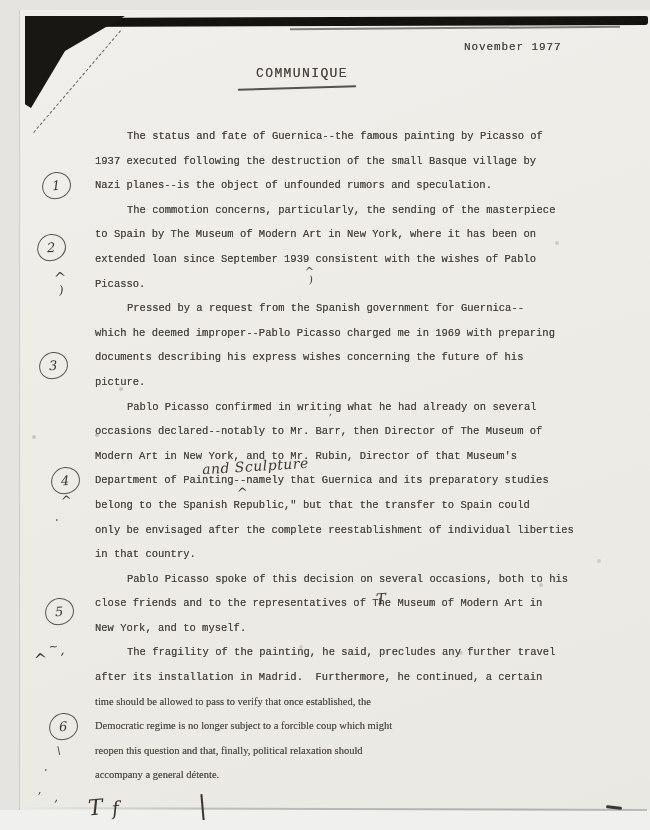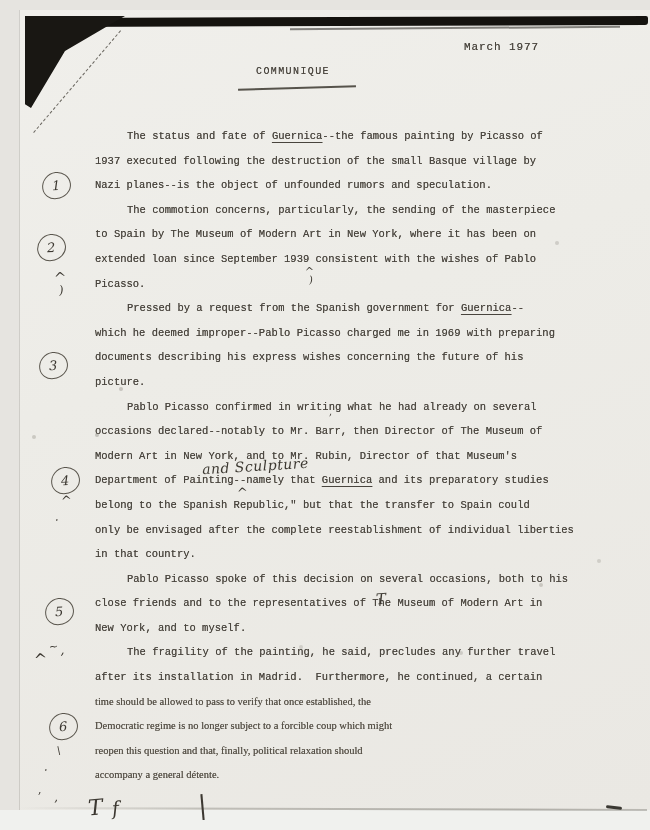--- a/index.html
+++ b/index.html
@@ -55,33 +55,33 @@
                598px 560px 0 1px rgba(100,95,85,.2),
                540px 584px 0 1px rgba(100,95,85,.25),
                300px 646px 0 1px rgba(100,95,85,.2),
                460px 652px 0 1px rgba(100,95,85,.22),
                96px 434px 0 1px rgba(100,95,85,.3),
                33px 436px 0 1px rgba(100,95,85,.25);
   }
   
   .typed{color:#48443d;text-shadow:0 0 .6px rgba(72,66,58,.75);}
   .doc-date{position:absolute;left:464px;top:41px;font-size:11px;letter-spacing:.9px;}
-  .doc-title{position:absolute;left:256px;top:66px;font-size:10px;letter-spacing:1.4px;}
+  .doc-title{position:absolute;left:256px;top:66px;font-size:13px;letter-spacing:1.4px;}
   .title-underline{
     position:absolute;left:238px;top:87px;width:118px;height:1.8px;
     background:#45413a;transform:rotate(-1.8deg);opacity:.9;
   }
   .doc-lines{
     position:absolute;left:95px;top:124px;width:505px;
     font-size:10.5px;line-height:24.6px;white-space:pre;
   }
   .line{height:24.6px;}
   .line.indent{padding-left:32px;}
   .line:nth-child(n+24){color:#555046;font-family:Liberation Serif, serif;}
-  .uline{text-decoration:underline;text-underline-offset:2.5px;}
+  .uline{text-underline-offset:2.5px;}
   
   .hw{
     font-family:"DejaVu Serif",serif;font-style:italic;
     color:#3c3831;position:absolute;
   }
   .circled-number{
     position:absolute;width:27px;height:25px;
     border:1.6px solid rgba(62,57,48,.85);
     border-radius:52% 48% 55% 45% / 55% 50% 50% 45%;
     transform:rotate(-7deg);
@@ -104,21 +104,21 @@
 <div class="below-strip"></div>
 <div class="page-bottom-edge"></div>
 <div class="edge-tick"></div>
 
 <div class="top-band"></div>
 <div class="top-band-thin"></div>
 <div class="corner-triangle"></div>
 <div class="crease-line"></div>
 <div class="specks"></div>
 
-<div class="typed doc-date">March 1977</div>
+<div class="typed doc-date">November 1977</div>
 <div class="typed doc-title">COMMUNIQUE</div>
 <div class="title-underline"></div>
 <div class="typed doc-lines"><div class="line indent"><span>The status and fate of </span><span class="uline">Guernica</span><span>--the famous painting by Picasso of</span></div><div class="line"><span>1937 executed following the destruction of the small Basque village by</span></div><div class="line"><span>Nazi planes--is the object of unfounded rumors and speculation.</span></div><div class="line indent"><span>The commotion concerns, particularly, the sending of the masterpiece</span></div><div class="line"><span>to Spain by The Museum of Modern Art in New York, where it has been on</span></div><div class="line"><span>extended loan since September 1939 consistent with the wishes of Pablo</span></div><div class="line"><span>Picasso.</span></div><div class="line indent"><span>Pressed by a request from the Spanish government for </span><span class="uline">Guernica</span><span>--</span></div><div class="line"><span>which he deemed improper--Pablo Picasso charged me in 1969 with preparing</span></div><div class="line"><span>documents describing his express wishes concerning the future of his</span></div><div class="line"><span>picture.</span></div><div class="line indent"><span>Pablo Picasso confirmed in writing what he had already on several</span></div><div class="line"><span>occasions declared--notably to Mr. Barr, then Director of The Museum of</span></div><div class="line"><span>Modern Art in New York, and to Mr. Rubin, Director of that Museum's</span></div><div class="line"><span>Department of Painting--namely that </span><span class="uline">Guernica</span><span> and its preparatory studies</span></div><div class="line"><span>belong to the Spanish Republic," but that the transfer to Spain could</span></div><div class="line"><span>only be envisaged after the complete reestablishment of individual liberties</span></div><div class="line"><span>in that country.</span></div><div class="line indent"><span>Pablo Picasso spoke of this decision on several occasions, both to his</span></div><div class="line"><span>close friends and to the representatives of The Museum of Modern Art in</span></div><div class="line"><span>New York, and to myself.</span></div><div class="line indent"><span>The fragility of the painting, he said, precludes any further travel</span></div><div class="line"><span>after its installation in Madrid.  Furthermore, he continued, a certain</span></div><div class="line"><span>time should be allowed to pass to verify that once established, the</span></div><div class="line"><span>Democratic regime is no longer subject to a forcible coup which might</span></div><div class="line"><span>reopen this question and that, finally, political relaxation should</span></div><div class="line"><span>accompany a general détente.</span></div></div>
 
 <div class="hw insertion">and Sculpture</div>
 <div id="annotation-layer">
     <div class="circled-number" style="left: 42px; top: 172px;">
       <span>1</span>
     </div>
     <div class="circled-number" style="left: 37px; top: 234px;">

